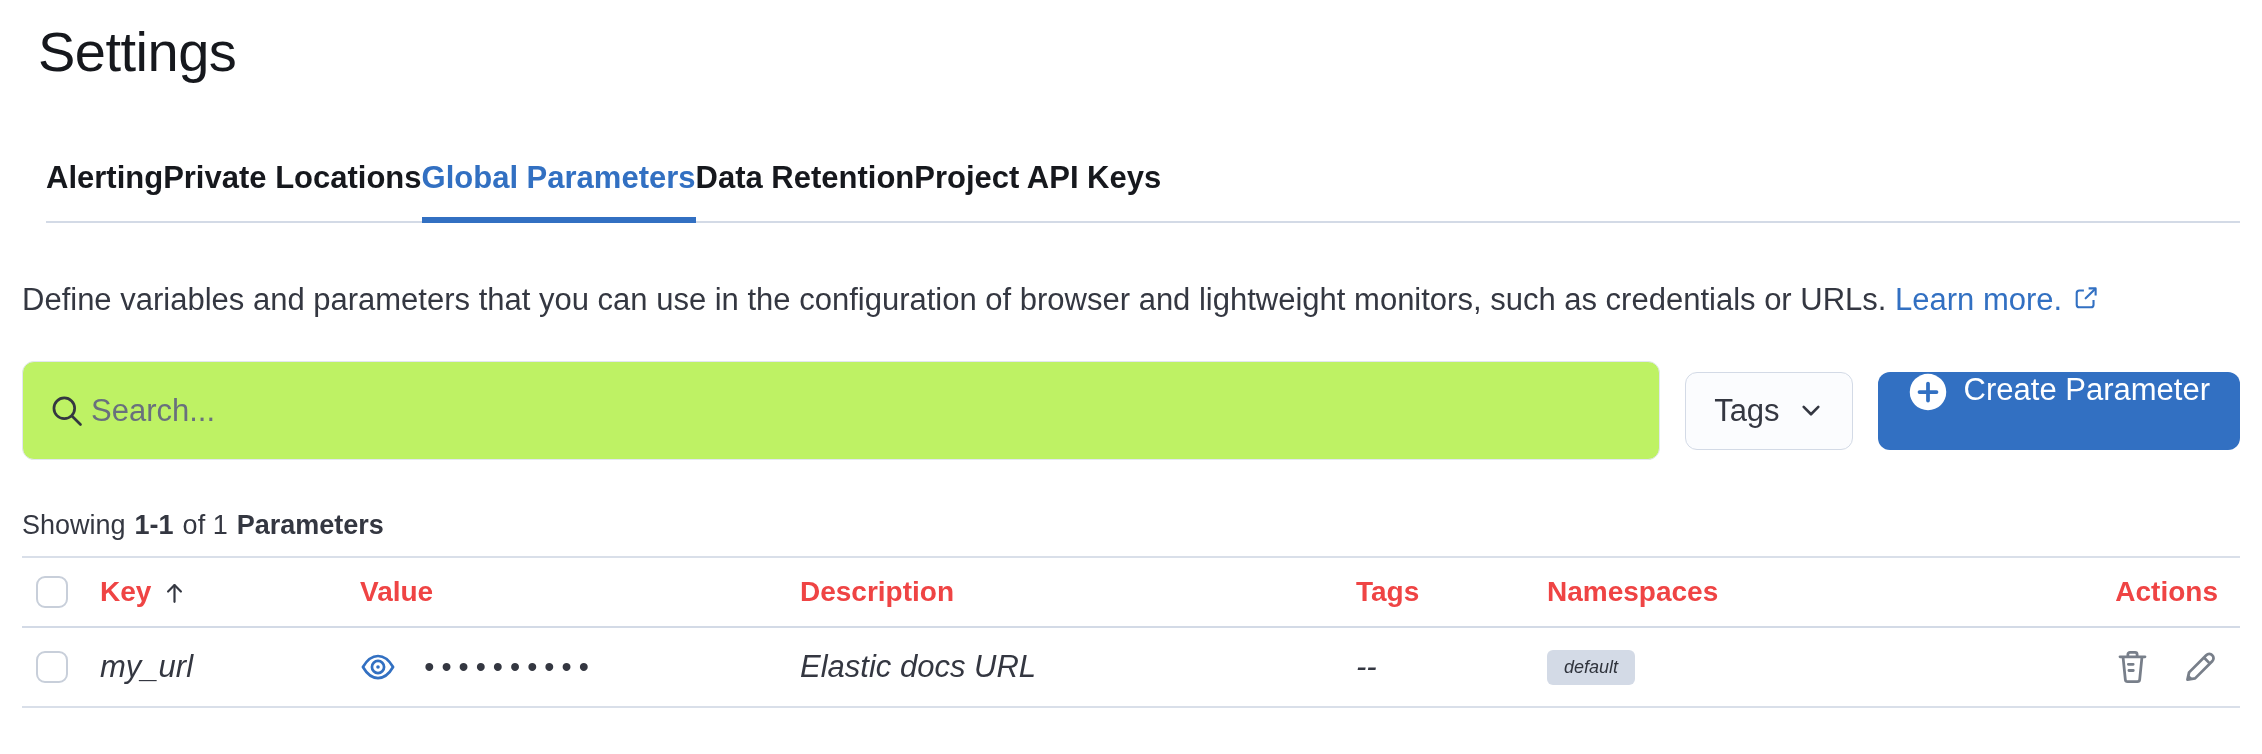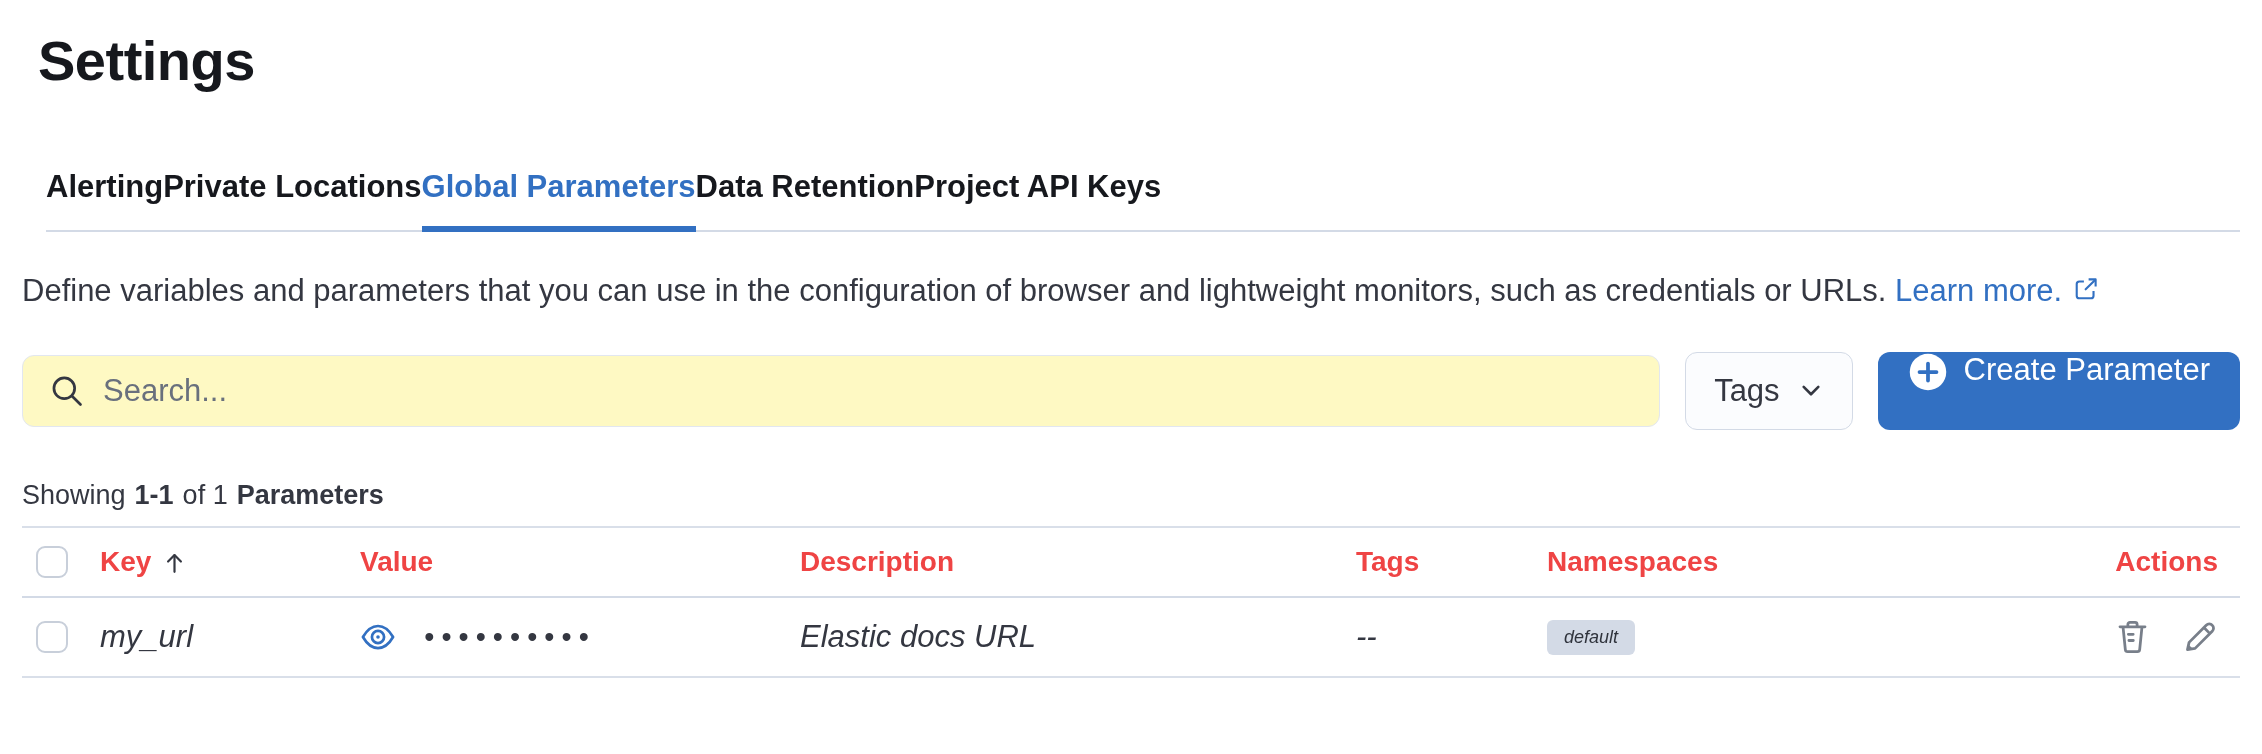--- a/index.html
+++ b/index.html
@@ -6,24 +6,24 @@
   html, body { width: 2262px; height: 754px; overflow: hidden; }
   body {
     background: #ffffff;
     font-family: "Liberation Sans", sans-serif;
     color: #343741;
   }
   .page { padding: 0 22px; width: 2262px; }
 
   
   .page-title {
-    margin: 28px 0 0 16px;
+    margin: 19px 0 0 16px;
     font-size: 56px;
     line-height: 66px;
-    font-weight: 700;
+    font-weight: 400;
     letter-spacing: -0.5px;
     color: #16181d;
   }
 
   
   .tabs {
     display: flex;
     margin: 74px 0 0 24px;
     border-bottom: 2px solid #d3dae6;
   }
@@ -38,21 +38,21 @@
   }
   .tab.active {
     color: #3270c2;
     padding-bottom: 18px;
     border-bottom: 6px solid #3270c2;
     margin-bottom: -2px;
   }
 
   
   .description {
-    margin-top: 34px;
+    margin-top: 52px;
     max-width: 2190px;
     font-size: 31px;
     line-height: 50px;
     color: #343741;
   }
   .learn-more {
     color: #3270c2;
     text-decoration: none;
     cursor: pointer;
     white-space: nowrap;
@@ -61,26 +61,26 @@
 
   
   .toolbar {
     display: flex;
     align-items: center;
     margin-top: 36px;
     gap: 25px;
   }
   .search-box {
     flex: 1;
-    height: 72px;
-    display: flex;
-    align-items: center;
-    gap: 18px;
+    height: 99px;
+    display: flex;
+    align-items: center;
+    gap: 6px;
     padding: 0 26px;
-    background: #fef9c3;
+    background: #bef264;
     border: 1px solid #e2e7f0;
     border-radius: 12px;
   }
   .search-box svg { width: 36px; height: 36px; flex: none; }
   .search-box input {
     flex: 1;
     border: none;
     outline: none;
     background: transparent;
     font-family: inherit;

